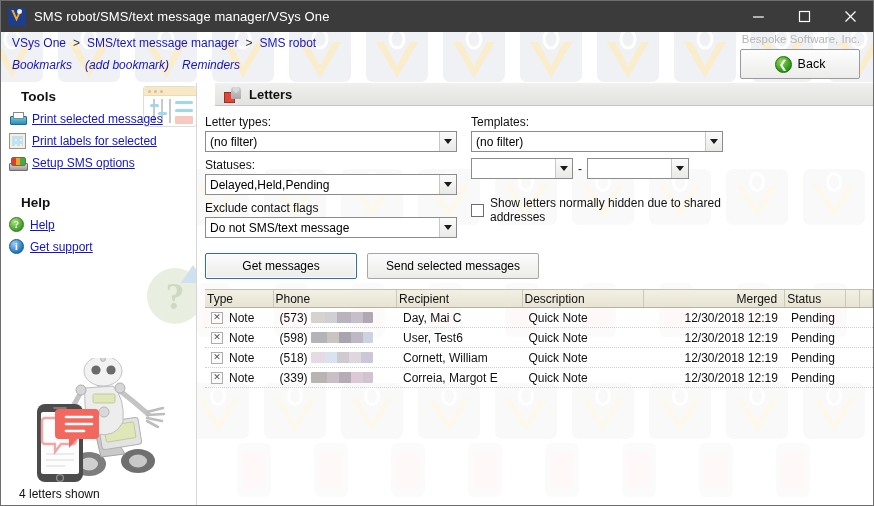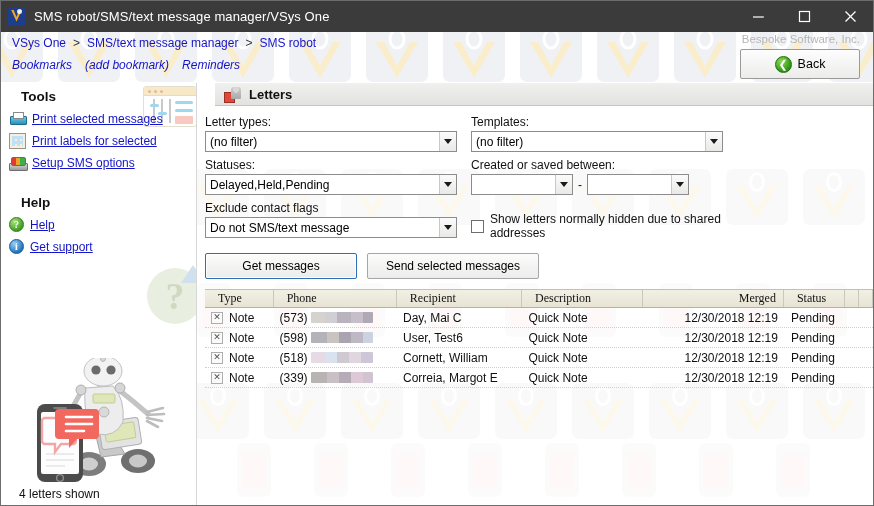--- a/index.html
+++ b/index.html
@@ -269,22 +269,22 @@
 
   
   .grid { margin-top: 10px; position: relative; z-index: 4; }
   .grid-head {
     display: flex; height: 19px;
     background: linear-gradient(#f2f0e4, #e7e4d4);
     border-top: 1px solid #c3c0b0; border-bottom: 1px solid #b5b2a2;
     font-size: 12px; color: #111;
   }
   .gh {
-    display: flex; align-items: center; padding-left: 13px;
-    border-right: 1px solid #cbc8b8; overflow: hidden; white-space: nowrap; font-family: Liberation Serif, serif;
+    display: flex; align-items: center; padding-left: 2px;
+    border-right: 1px solid #cbc8b8; overflow: hidden; white-space: nowrap;
   }
   .gh.num { justify-content: flex-end; padding-right: 7px; }
   .grow {
     display: flex; height: 20px; align-items: center;
     font-size: 12px; color: #111;
     border-bottom: 1px dotted #cfcfcf;
   }
   .gc { padding-left: 6px; overflow: hidden; white-space: nowrap; }
   .gc.num { text-align: right; padding-right: 7px; }
   .c-type { width: 72px; }
@@ -597,21 +597,20 @@
             <div class="fgroup">
               <label class="flabel">Templates:</label>
               <div class="combo combo-wide">
                 <span class="cval">(no filter)</span>
                 <span class="carrow">
                     <i></i>
                   </span>
               </div>
             </div>
             <div class="fgroup">
-              <label class="flabel">Created or saved between:</label>
               <div class="date-row">
                 <div class="combo combo-date">
                   <span class="cval"></span>
                   <span class="carrow">
                       <i></i>
                     </span>
                 </div>
                 <span class="date-dash">-</span>
                 <div class="combo combo-date">
                   <span class="cval"></span>

